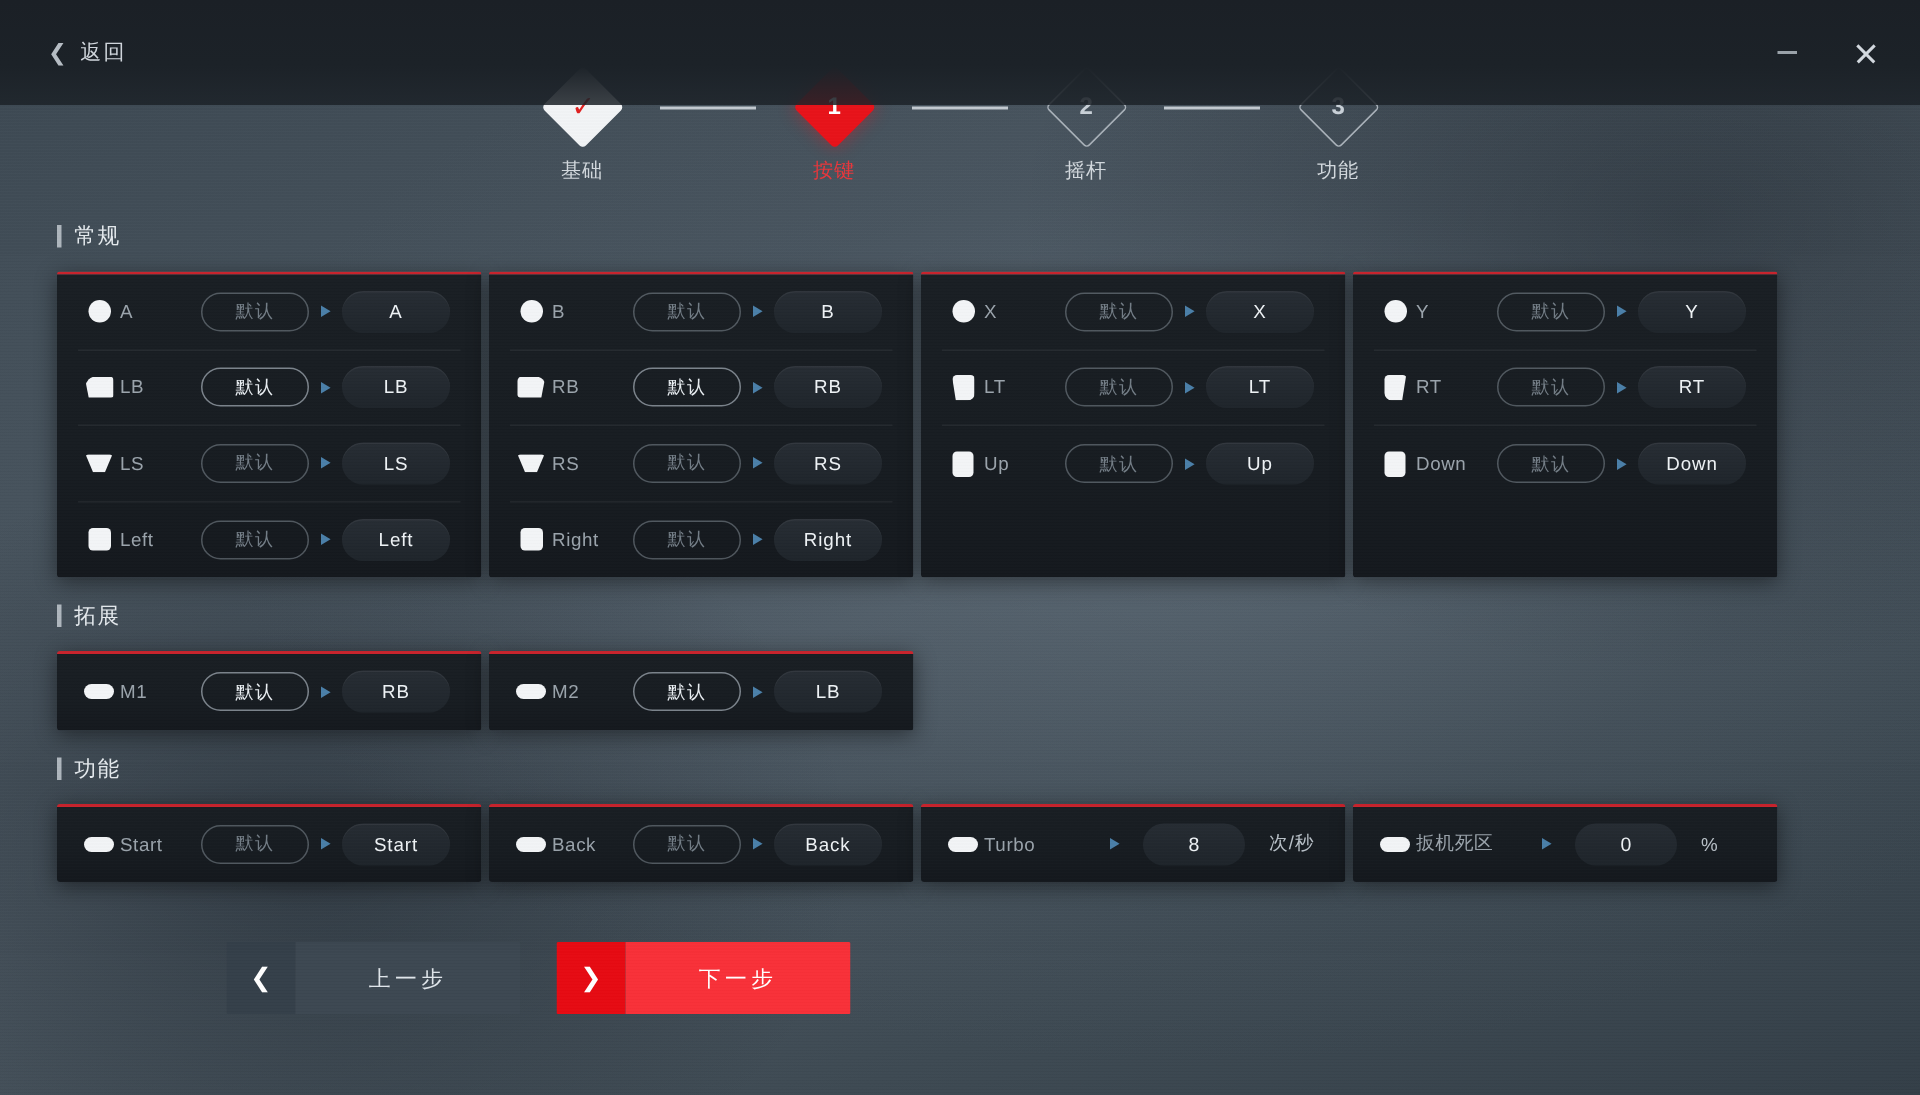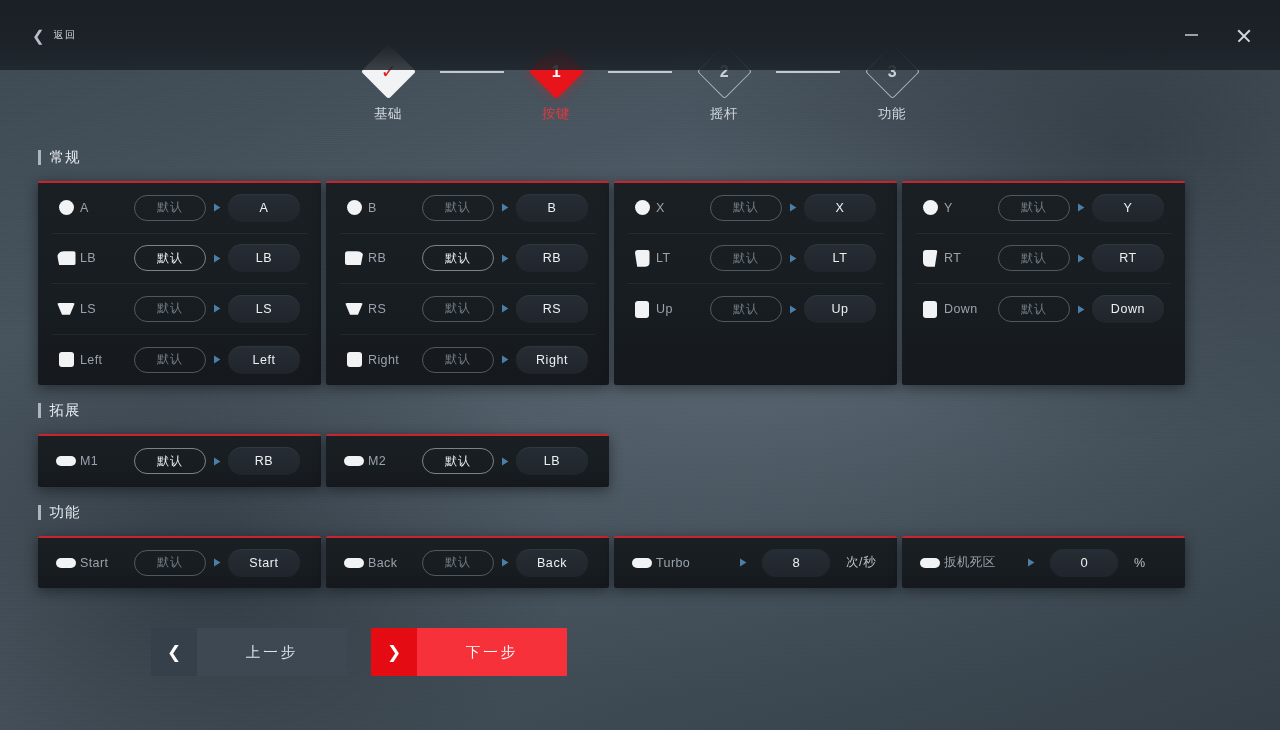--- a/index.html
+++ b/index.html
@@ -30,21 +30,21 @@
   .titlebar {
     position: absolute; top: 0; left: 0; right: 0; height: 70px;
     background: linear-gradient(180deg, #1b2026 0%, #1c2228 62%, rgba(28,34,40,0.85) 100%);
     display: flex; align-items: center; z-index: 5;
   }
   .back-btn {
     display: flex; align-items: center; gap: 9px;
     margin-left: 32px; cursor: pointer; color: #c9d0d6;
   }
   .back-chevron { font-size: 15px; line-height: 1; color: #b6bdc4; }
-  .back-label { font-size: 10px; letter-spacing: 1.5px; color: #cfd5db; }
+  .back-label { font-size: 14px; letter-spacing: 1.5px; color: #cfd5db; }
   .win-ctrls { margin-left: auto; display: flex; align-items: center; gap: 22px; margin-right: 22px; }
   .win-btn {
     width: 30px; height: 30px; display: flex; align-items: center; justify-content: center;
     cursor: pointer; color: #c2c9cf;
   }
   .min-glyph { display:block; width: 13px; height: 1.5px; background: #9aa2a9; }
   .close-glyph { position: relative; width: 15px; height: 15px; }
   .close-glyph::before, .close-glyph::after {
     content:""; position:absolute; left: 0; top: 7px; width: 16px; height: 1.6px;
     background: #d2d8de;

